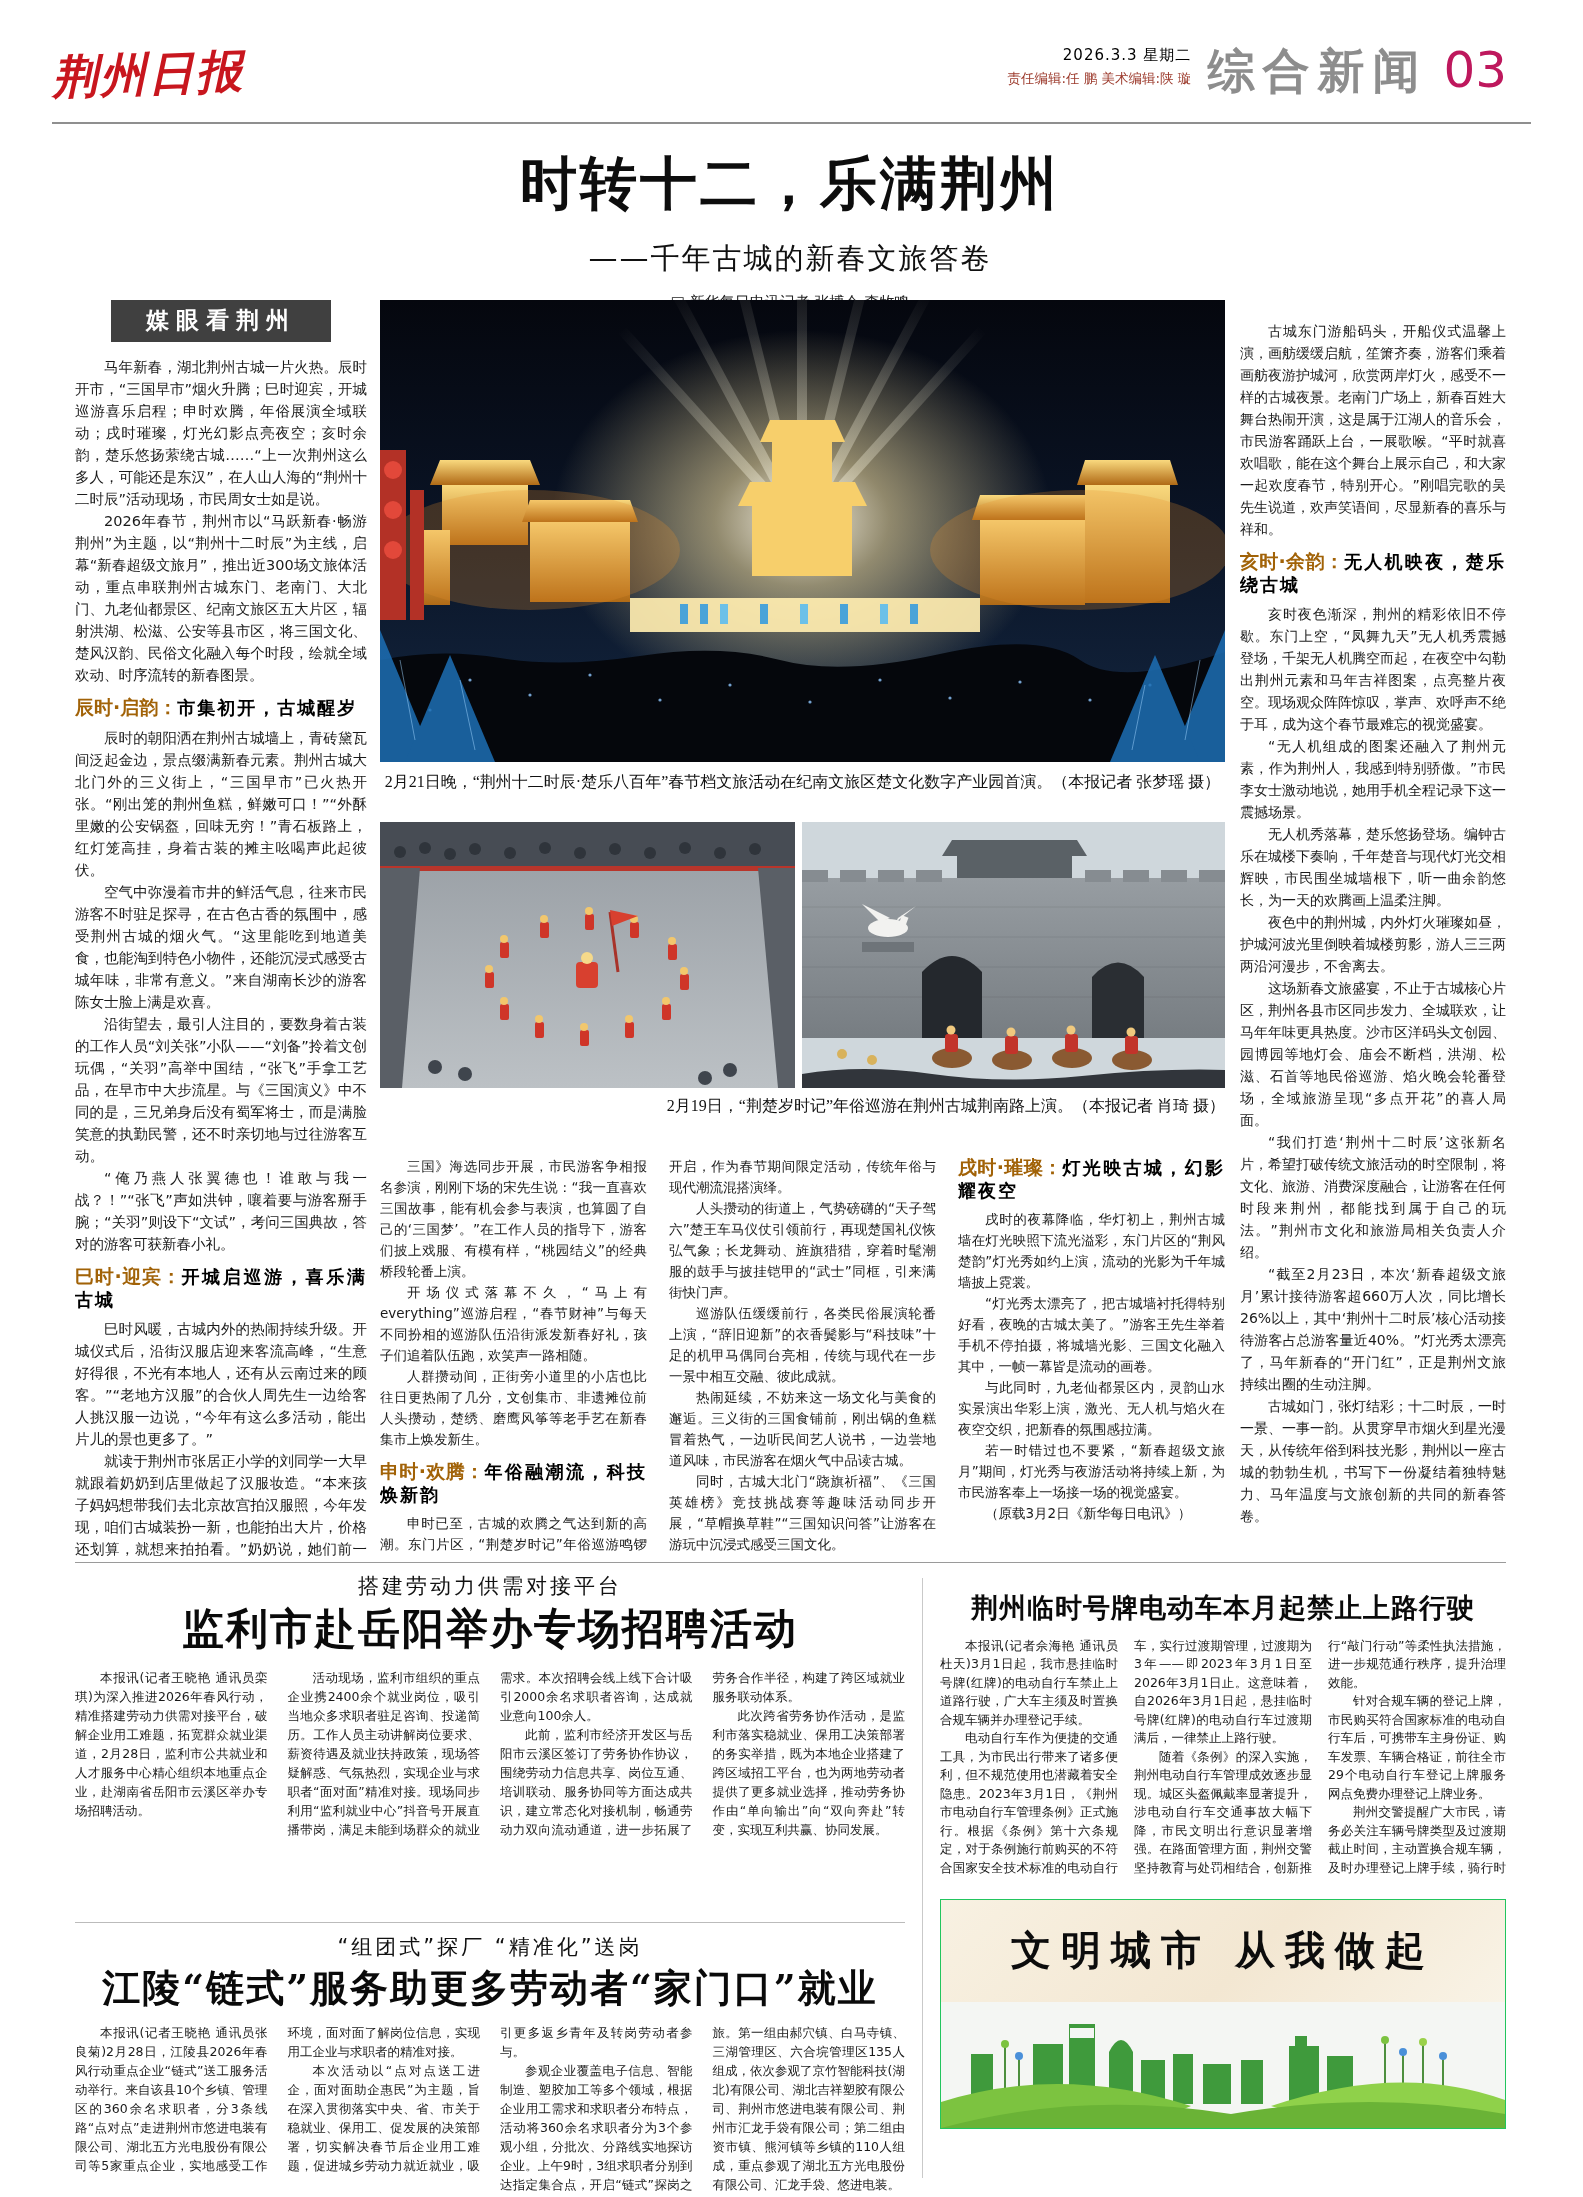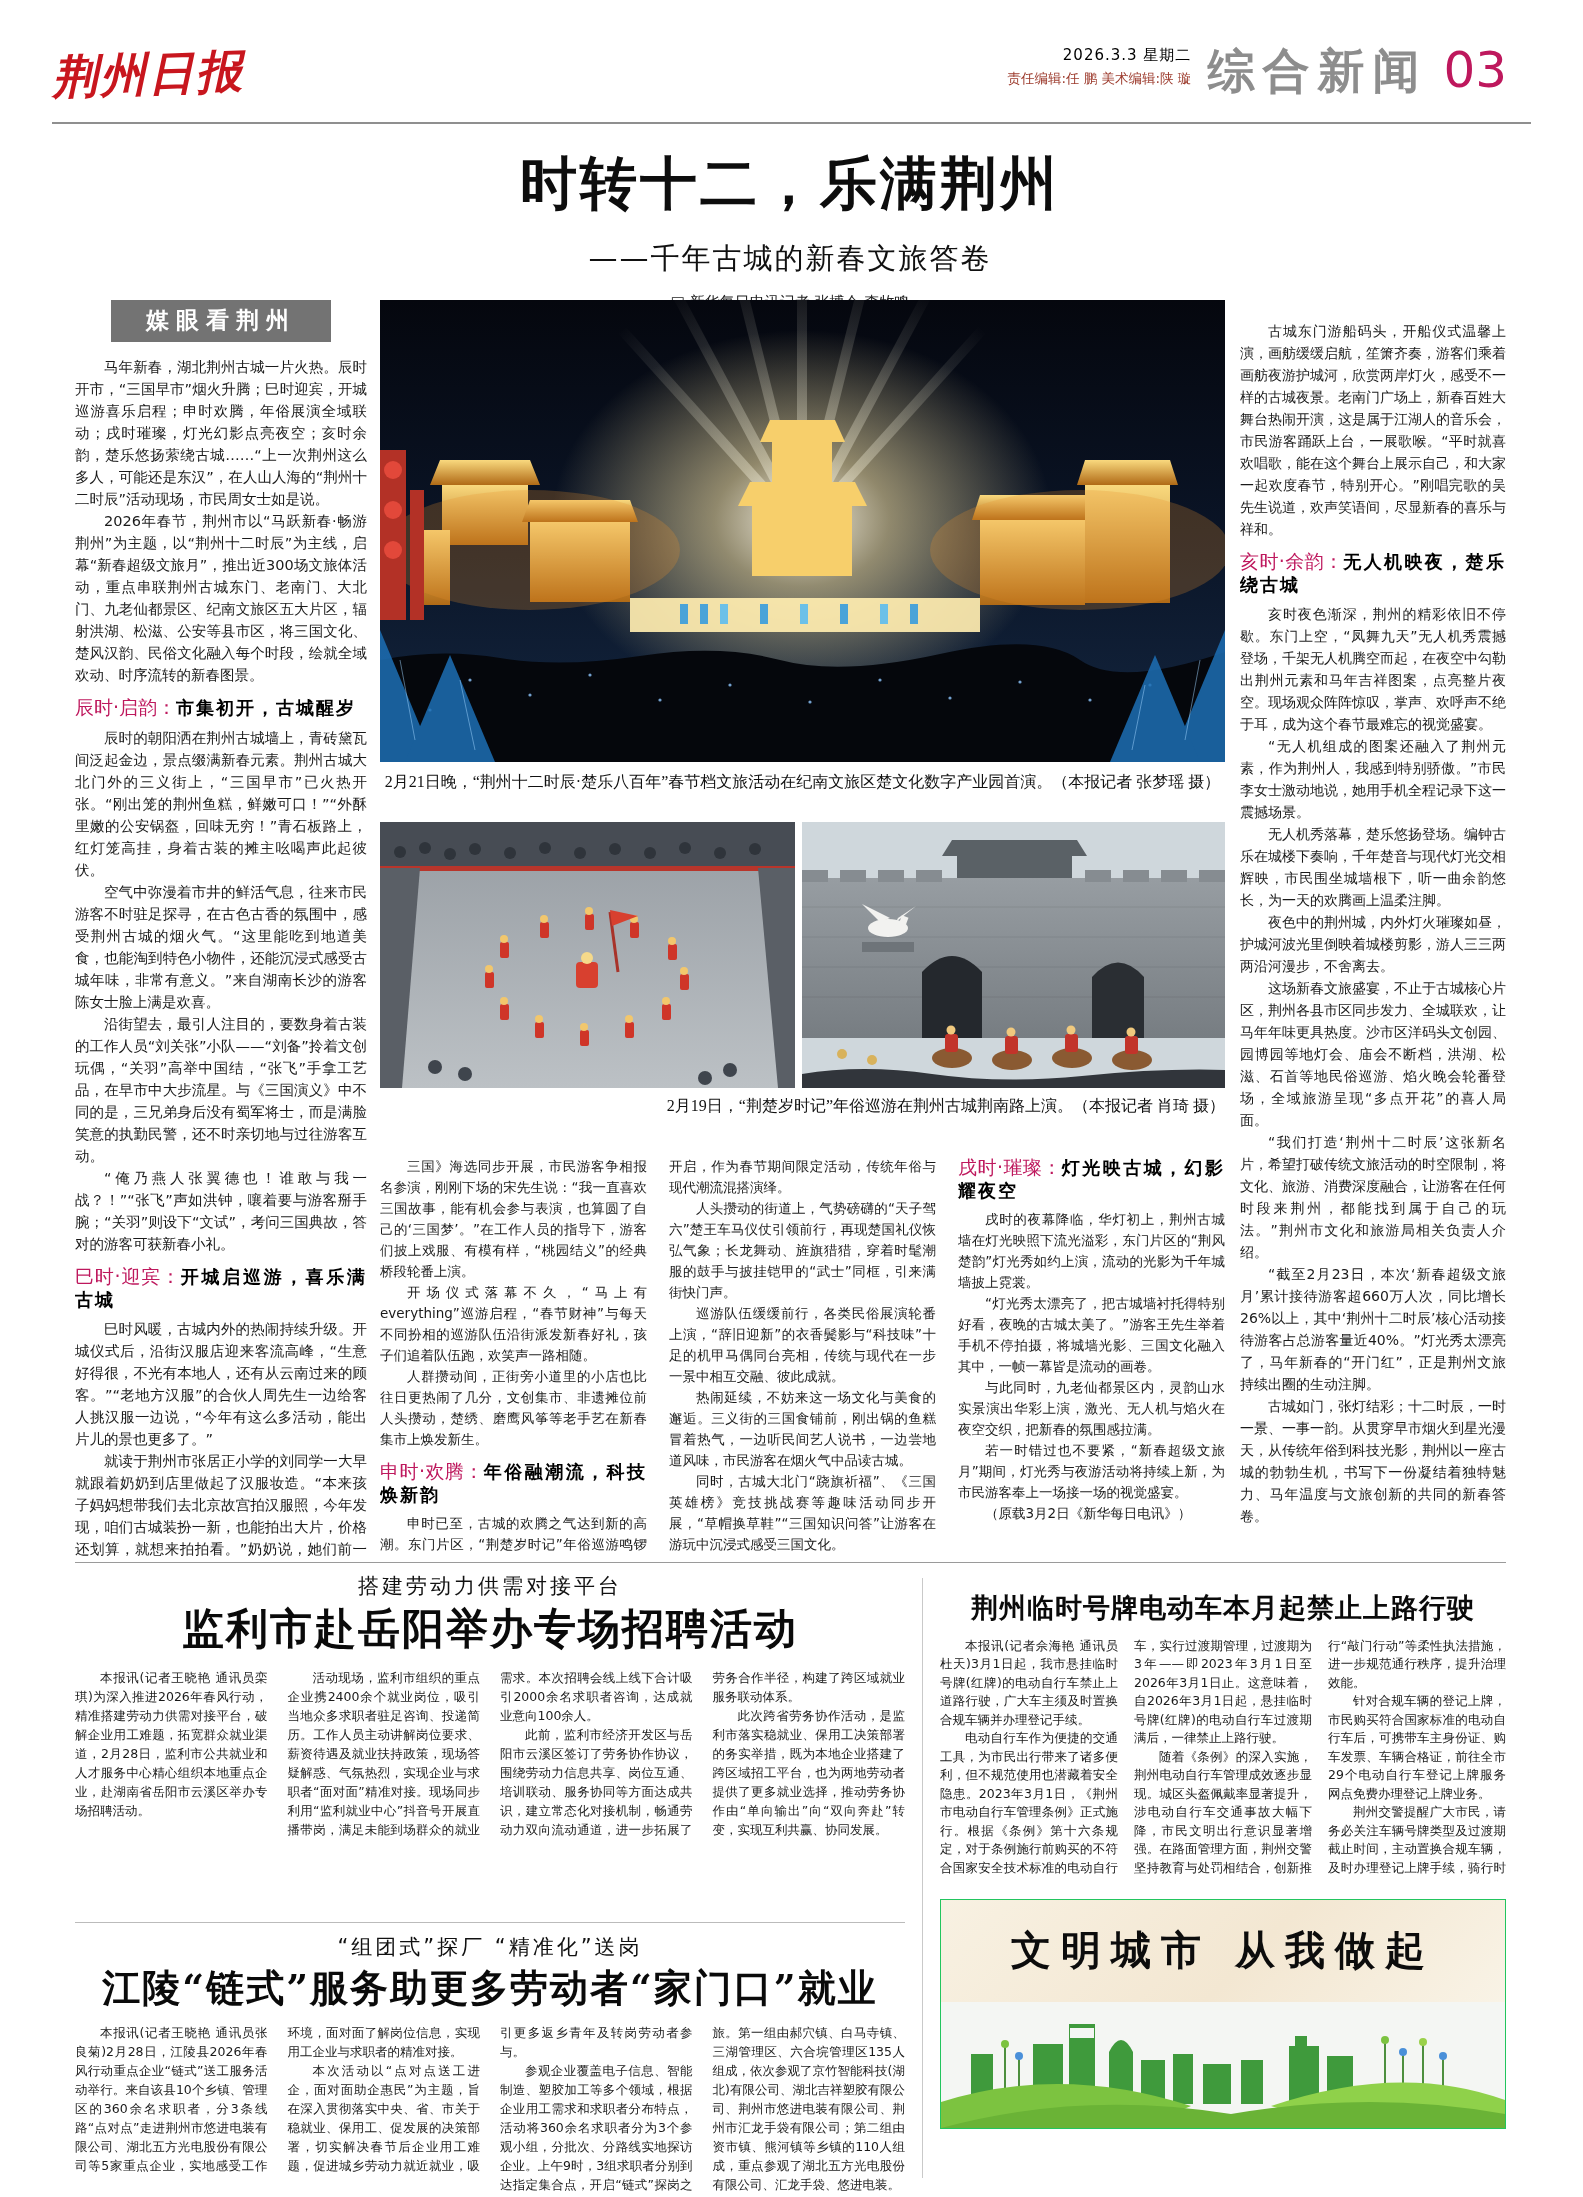--- a/index.html
+++ b/index.html
@@ -17,24 +17,24 @@
   .hdr-rule{position:absolute;left:52px;right:52px;top:122px;border-top:2px solid #8f8f8f;}
   
   .title-wrap{position:absolute;left:220px;top:146px;width:1140px;text-align:center;}
   .main-title{font-family:"DejaVu Serif","Liberation Serif",serif;font-weight:700;font-size:57px;color:#0d0d0d;letter-spacing:3px;}
   .main-sub{font-size:29px;color:#111;margin-top:16px;letter-spacing:2px;}
   .main-byline{font-size:15px;color:#222;margin-top:14px;}
   
   .flow{text-align:justify;overflow:hidden;margin-top:20px;}
   .flow .ap{margin:0;text-indent:2em;}
   .subhead{margin:10px 0 7px;line-height:1.25;}
-  .sh-lead{font-weight:400;font-size:19px;color:#be185d;}
+  .sh-lead{font-weight:700;font-size:19px;color:#a16207;}
   .sh-rest{font-family:"DejaVu Serif","Liberation Serif",serif;font-weight:600;font-size:18px;letter-spacing:2px;color:#000;}
   .col-left{position:absolute;left:75px;top:300px;width:292px;height:1258px;}
-  .col-label{width:220px;margin:0 auto;background:#737373;color:#fff;font-size:23px;font-weight:700;
+  .col-label{width:220px;margin:0 auto;background:#404040;color:#fff;font-size:23px;font-weight:700;
              text-align:center;letter-spacing:7px;padding:5px 0 6px;}
   .col-left .flow{margin-top:14px;font-size:14.5px;line-height:22px;height:1200px;}
   .col-right{position:absolute;left:1240px;top:300px;width:266px;height:1258px;font-size:14px;line-height:22px;}
   .cols-center{position:absolute;left:380px;top:1136px;width:845px;height:422px;
                column-count:3;column-gap:22px;font-size:13.5px;line-height:21px;}
   
   .photo{position:absolute;overflow:hidden;background:#111;}
   .photo svg{display:block;}
   .photo1{left:380px;top:300px;width:845px;height:462px;}
   .photo2{left:380px;top:822px;width:415px;height:266px;}

